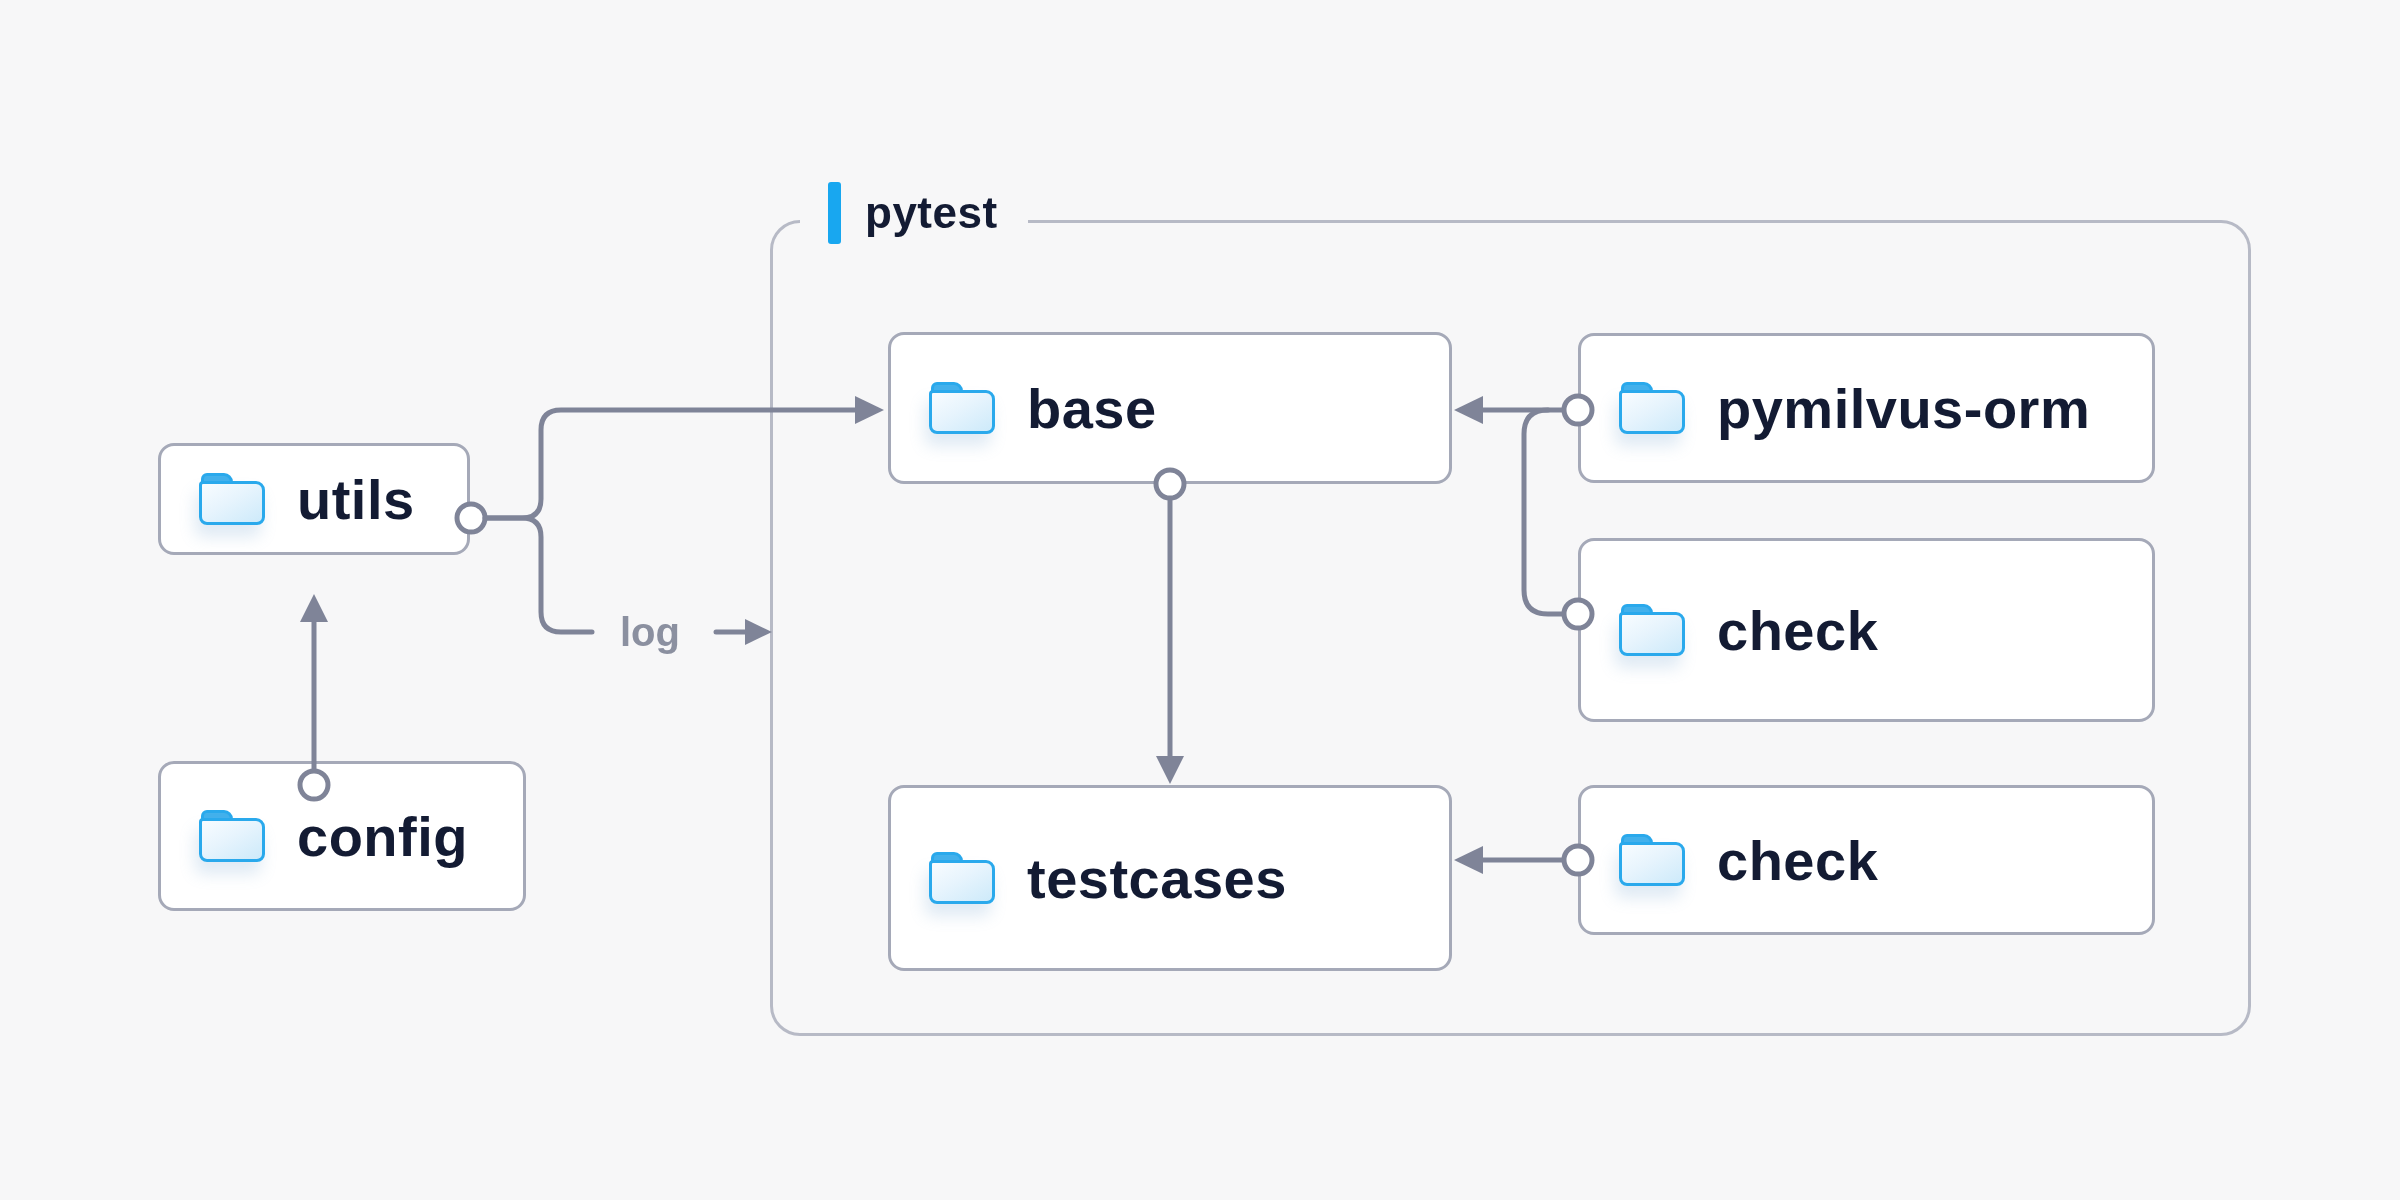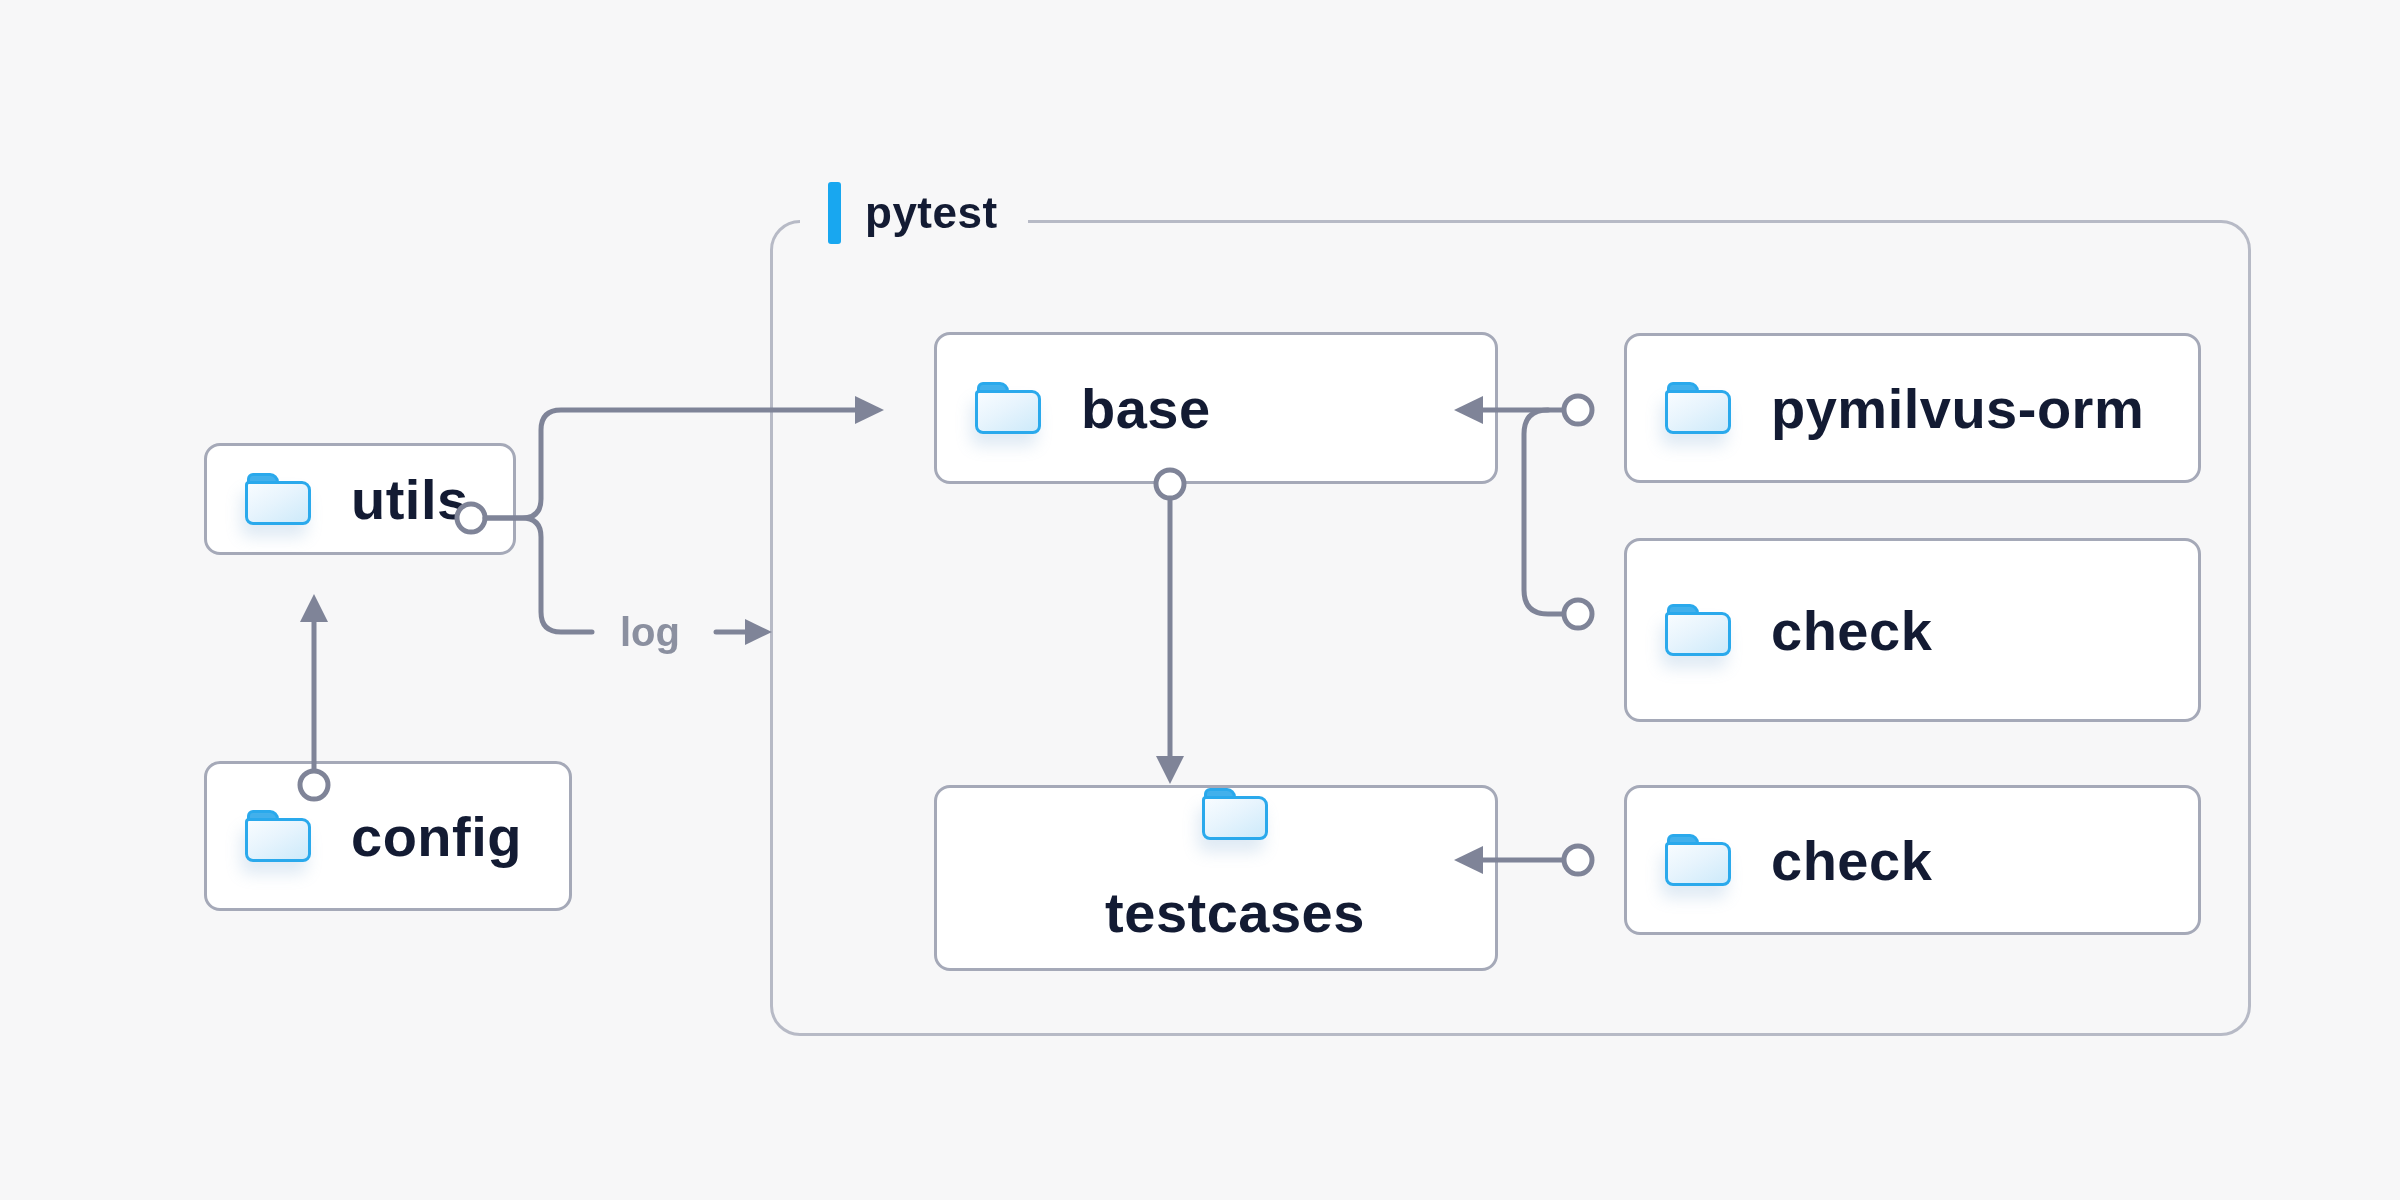--- a/index.html
+++ b/index.html
@@ -22,43 +22,42 @@
   }
   .legend .bar{width:13px;height:62px;background:#18a7f0;border-radius:3px;}
   .legend .title{
     font-size:44px;font-weight:700;color:#131b33;letter-spacing:.5px;white-space:nowrap;
   }
 
   
   .node{
     position:absolute;z-index:3;background:#ffffff;
     border:3px solid #a5a9b8;border-radius:16px;
-    display:flex;align-items:center;gap:40px;padding-left:38px;
+    display:flex;align-items:center;gap:32px;padding-left:38px;
     box-sizing:border-box;
-    margin-left:46px;
   }
   .node .label{
     font-size:56px;font-weight:700;color:#131b33;letter-spacing:.5px;white-space:nowrap;
   }
   .folder{position:relative;width:66px;height:52px;flex:0 0 auto;}
   .folder .tab{
     position:absolute;left:2px;top:0;width:32px;height:17px;
     background:#43b1ec;border:3px solid #2aa9ec;border-radius:6px 9px 0 0;box-sizing:border-box;
   }
   .folder .fbody{
     position:absolute;left:0;top:8px;width:66px;height:44px;
     background:linear-gradient(150deg,#f8fcff 0%,#e7f4fd 45%,#cdeafa 100%);
     border:3px solid #2aa9ec;border-radius:4px 9px 8px 8px;box-sizing:border-box;
     box-shadow:-4px 12px 16px rgba(110,160,205,.22);
   }
 
   .n-utils    {left:158px; top:443px; width:312px; height:112px;}
   .n-config   {left:158px; top:761px; width:368px; height:150px;}
   .n-base     {left:888px; top:332px; width:564px; height:152px;}
-  .n-testcases{left:888px; top:785px; width:564px; height:186px;flex-direction:column;}
+  .n-testcases{left:888px; top:785px; width:564px; height:186px;}
   .n-pymilvus {left:1578px;top:333px; width:577px; height:150px;}
   .n-check    {left:1578px;top:538px; width:577px; height:184px;}
   .n-common   {left:1578px;top:785px; width:577px; height:150px;}
 
   
   svg.wires{position:absolute;left:0;top:0;z-index:5;pointer-events:none;}
   .wire{stroke:#7f8498;stroke-width:5;fill:none;stroke-linecap:round;}
   .dot{fill:#ffffff;stroke:#7f8498;stroke-width:5;}
   .head{fill:#7f8498;stroke:none;}
 

